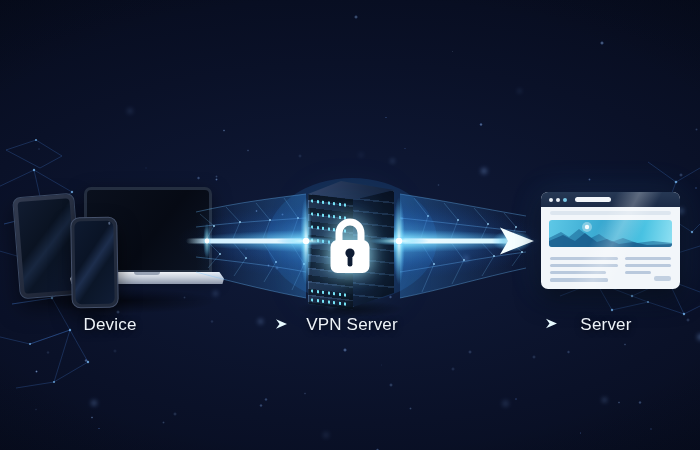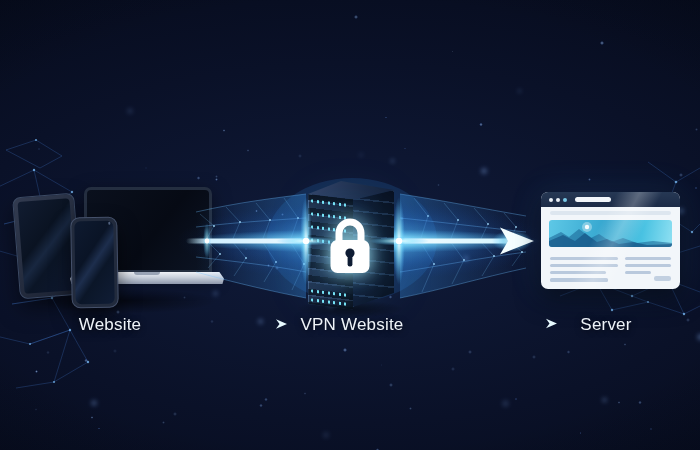--- a/index.html
+++ b/index.html
@@ -406,16 +406,16 @@
     <g>
       <line x1="153" y1="324" x2="278" y2="324" stroke="url(#arr)" stroke-width="1.4"></line>
       <path d="M287,324 L276,319.2 L279.5,324 L276,328.8 Z" fill="#e8fbff"></path>
     </g>
     <g>
       <line x1="418" y1="323.5" x2="548" y2="323.5" stroke="url(#arr)" stroke-width="1.4"></line>
       <path d="M557,323.5 L546,318.7 L549.5,323.5 L546,328.3 Z" fill="#e8fbff"></path>
     </g>
   </svg>
 
-  <div class="lbl" style="left:110px">Website</div>
-  <div class="lbl" style="left:352px">VPN Website</div>
+  <div class="lbl" style="left:110px">Device</div>
+  <div class="lbl" style="left:352px">VPN Server</div>
   <div class="lbl" style="left:606px">Server</div>
 </div>
 
 </body></html>

